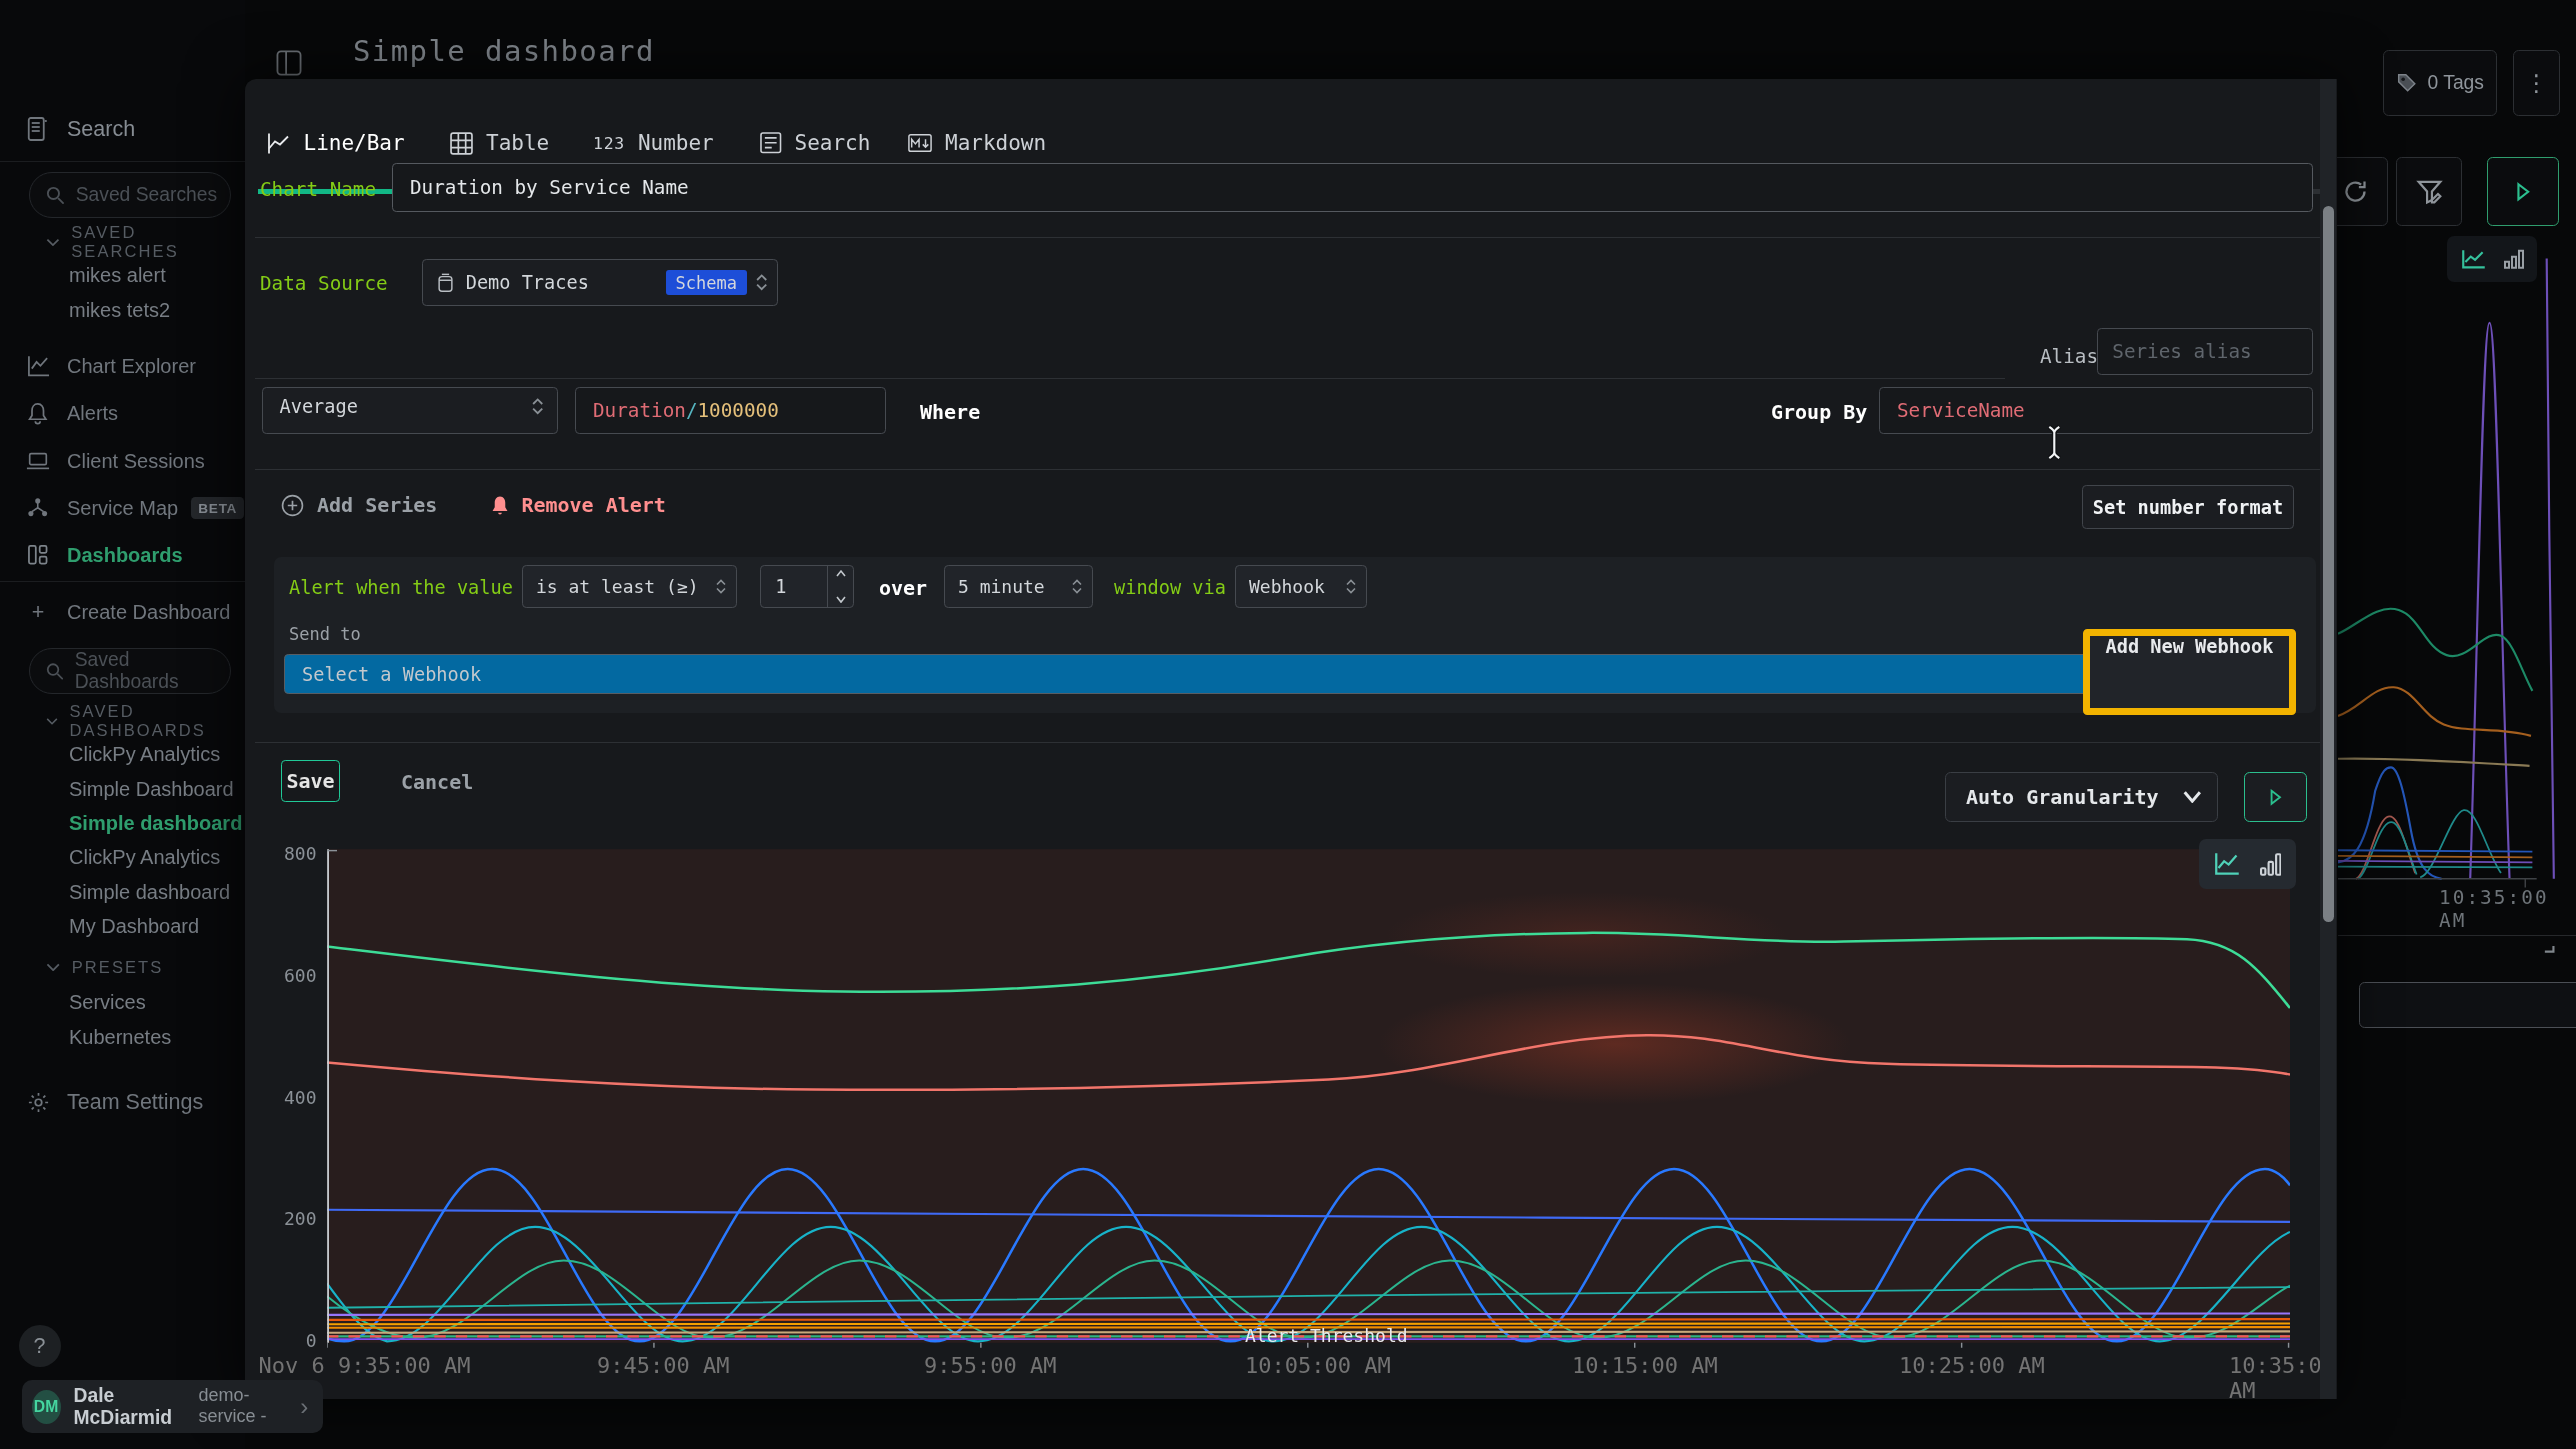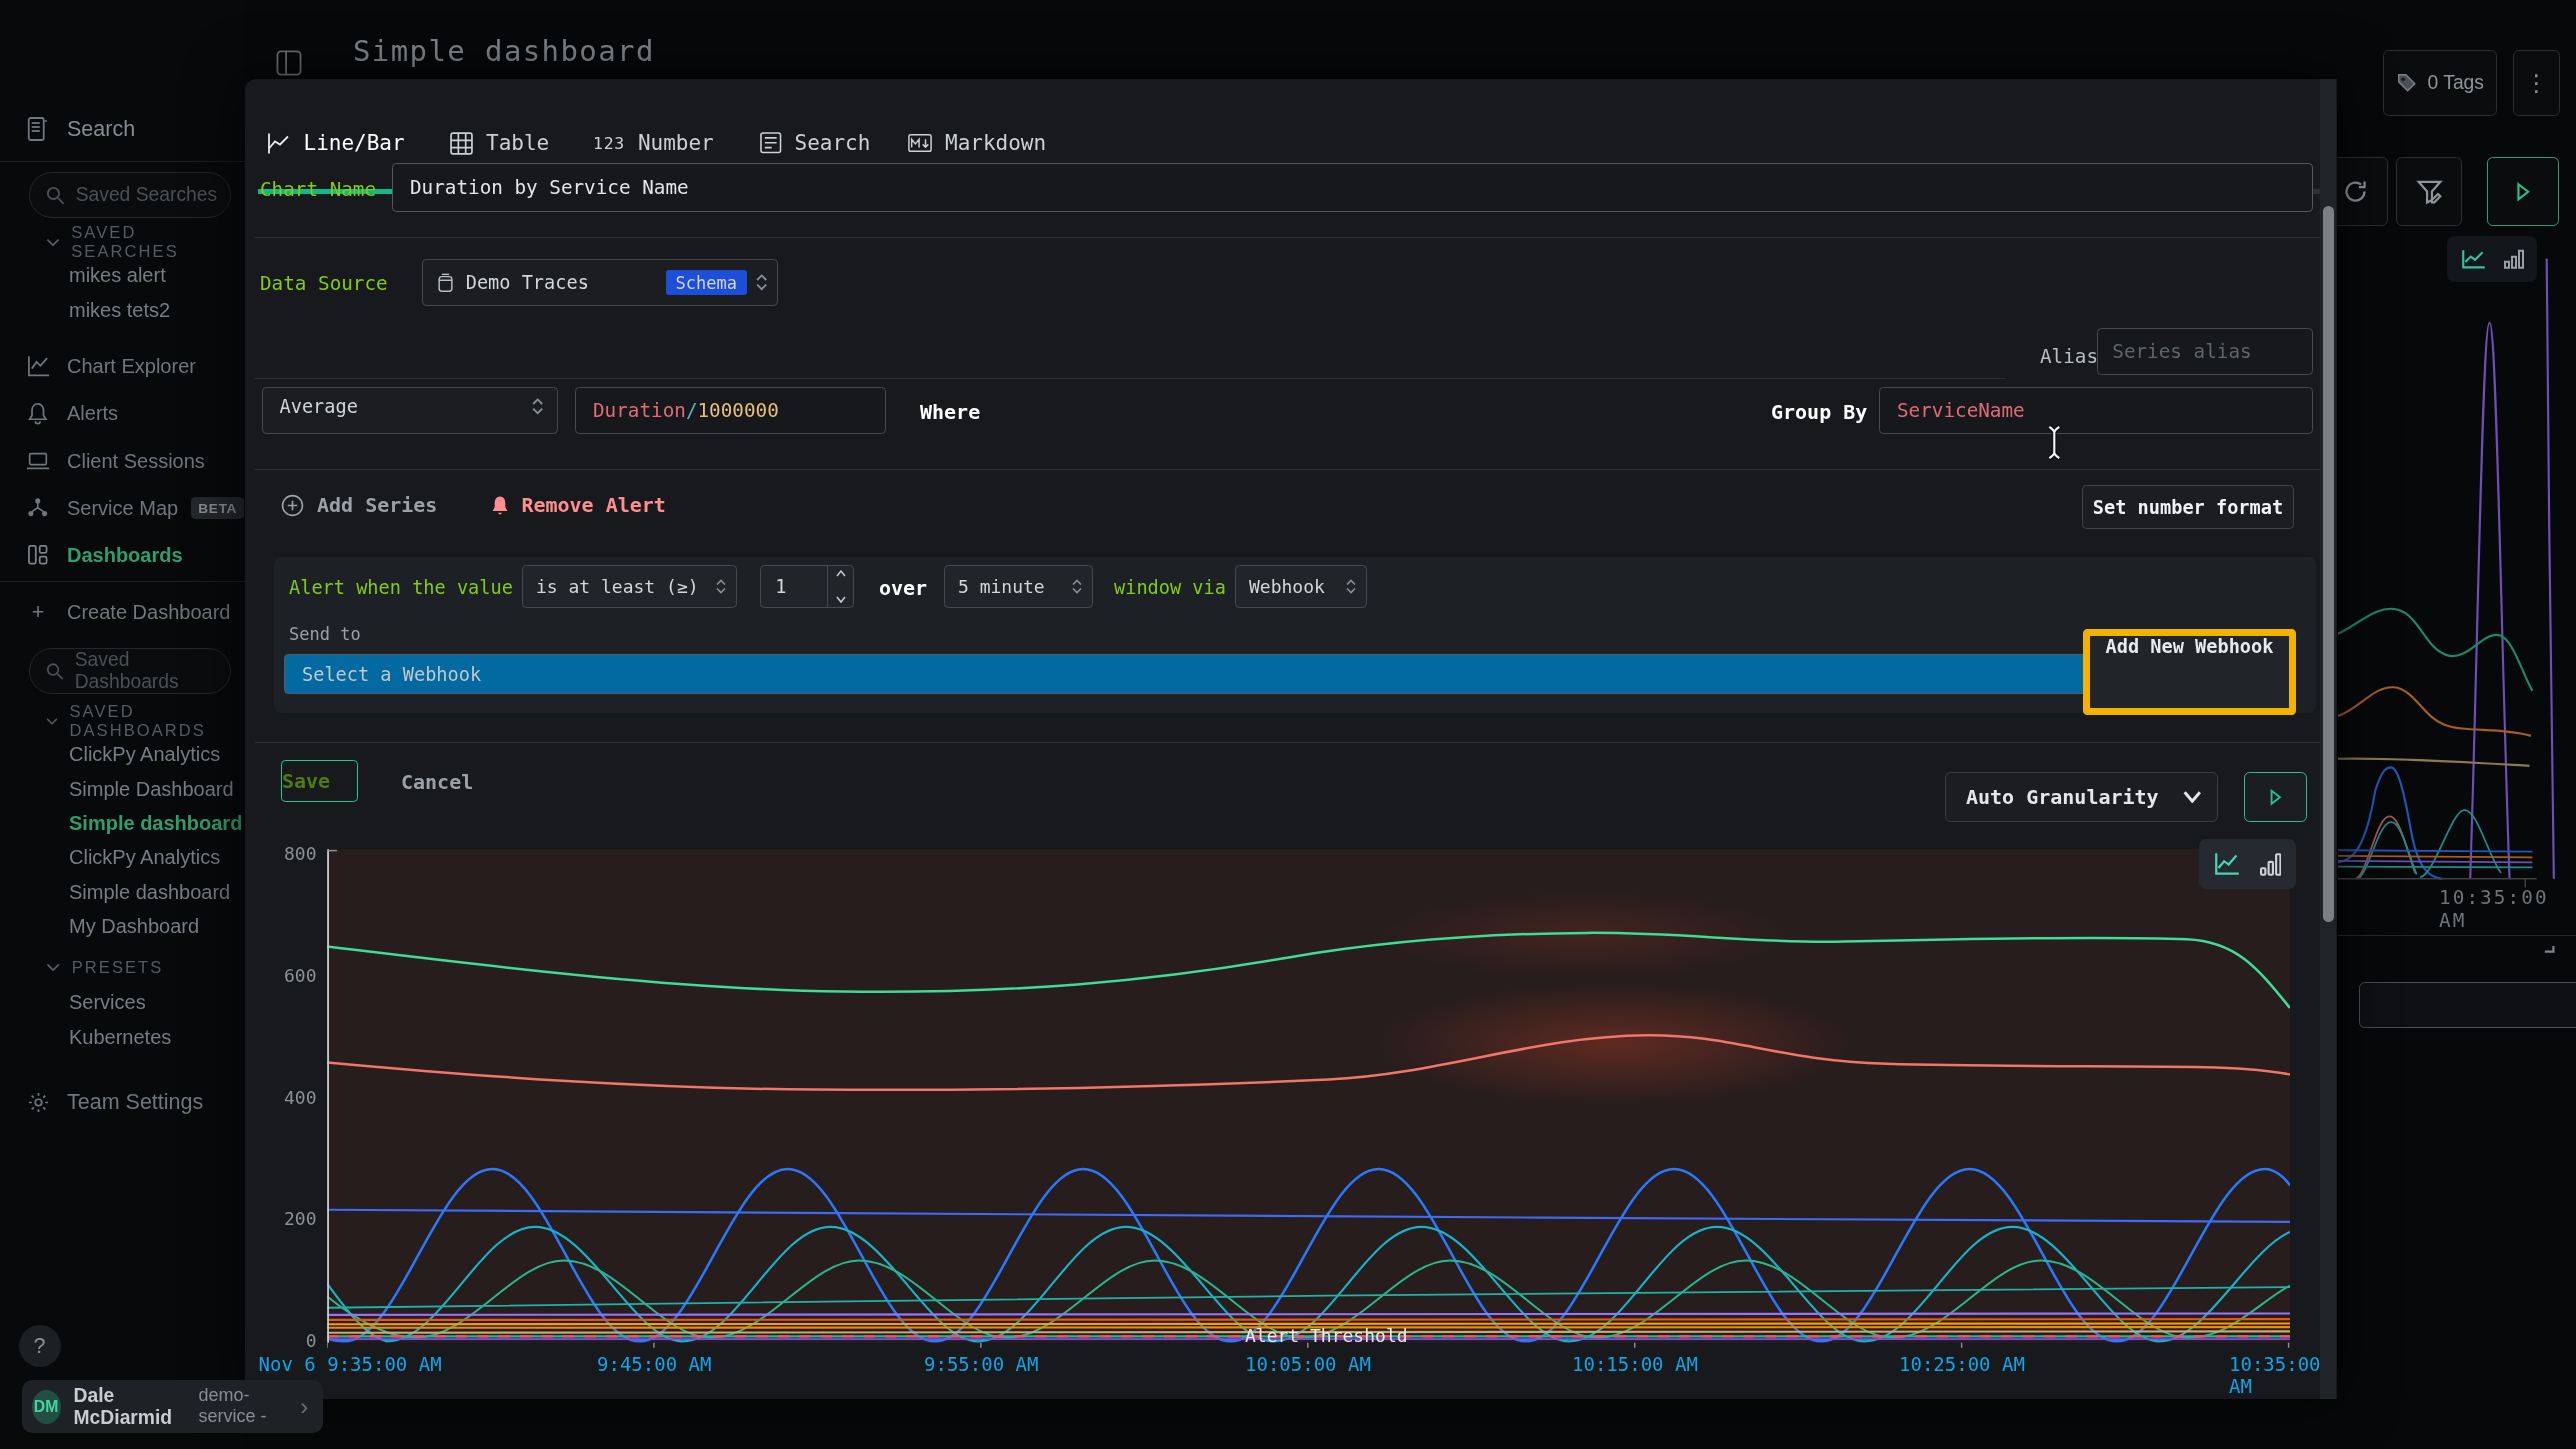--- a/index.html
+++ b/index.html
@@ -33,21 +33,21 @@
   .field-label{color:#84cc16;font-size:19.3px;}
   .inp{border:1.4px solid #55595f;border-radius:4.3px;background:#16181b;color:#e4e7ea;font-size:19.3px;
        display:flex;align-items:center;}
   .sel{border:1.4px solid #464a50;border-radius:4.3px;background:#1b1d21;color:#d3d7db;font-size:18.6px;
        display:flex;align-items:center;}
   .placeholder{color:#5f656c;}
   .panel{background:#1d2024;border-radius:7.2px;}
   .btn-outline{border:1.4px solid #41454b;border-radius:4.3px;color:#f0f2f4;font-weight:bold;font-size:18.6px;
                display:flex;align-items:center;justify-content:center;background:#1b1d21;}
   .ylab{color:#8b9197;font-size:18px;text-align:right;width:50px;}
-  .xlab{color:#0ea5e9;font-size:19px;}
+  .xlab{color:#737373;font-size:22px;}
   .scroll-track{left:2320px;top:79px;width:15.7px;height:1320px;background:#202327;}
   .scroll-thumb{left:2323px;top:206px;width:10.7px;height:716px;background:#7b8085;border-radius:5.7px;}
   .cursor-ibeam{pointer-events:none;}
   
   .bg-dim{color:#6e7479;}
 </style>
 </head>
 <body>
 
 <div class="screen">
@@ -426,21 +426,21 @@
       <svg width="13" height="8.6" viewBox="0 0 12 8" fill="none" stroke="#9aa0a6" stroke-width="1.6" style="margin-left:auto">
           <path d="M1 1 L6 7 L11 1"></path>
         </svg>
     </div>
     <div class="abs" style="left:1838px;top:550px;width:213px;height:86px;border:7.2px solid #f2b300;border-radius:4.3px;background:#212429;display:flex;align-items:flex-start;justify-content:center">
       <span style="color:#e8eaed;font-size:18.6px;font-weight:bold">Add New Webhook</span>
     </div>
 
     <div class="abs divider-h" style="left:10px;top:663px;width:2072px;background:#2d3034"></div>
 
-    <div class="abs" style="left:36px;top:681px;width:77px;height:42px;border:1.4px solid #20c997;border-radius:4.3px;color:#4d7c0f;font-weight:bold;font-size:20px;display:flex;align-items:center;">
+    <div class="abs" style="left:36px;top:681px;width:59px;height:42px;border:1.4px solid #20c997;border-radius:4.3px;color:#e5e5e5;font-weight:bold;font-size:20px;display:flex;align-items:center;justify-content:center">
       <span>Save</span>
     </div>
     <div class="abs" style="left:156px;top:691px;color:#9ba1a7;font-size:20px;font-weight:bold">
       <span>Cancel</span>
     </div>
     <div class="abs" style="left:1700px;top:693px;width:273px;height:50px;border:1.4px solid #3a3e44;border-radius:5.7px;background:#1b1d21;display:flex;align-items:center;padding:0 15.7px 0 20px">
       <span style="color:#e4e7ea;font-size:20px;font-weight:bold">Auto Granularity</span>
       <svg width="18.6" height="11.4" viewBox="0 0 14 9" fill="none" stroke="#e4e7ea" stroke-width="2.4" style="margin-left:auto">
           <path d="M1 1 L7 8 L13 1"></path>
         </svg>

